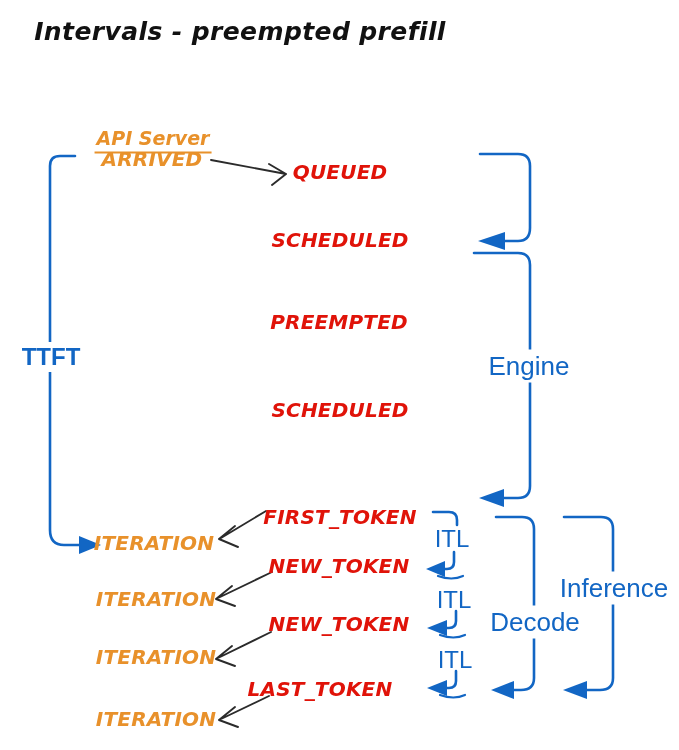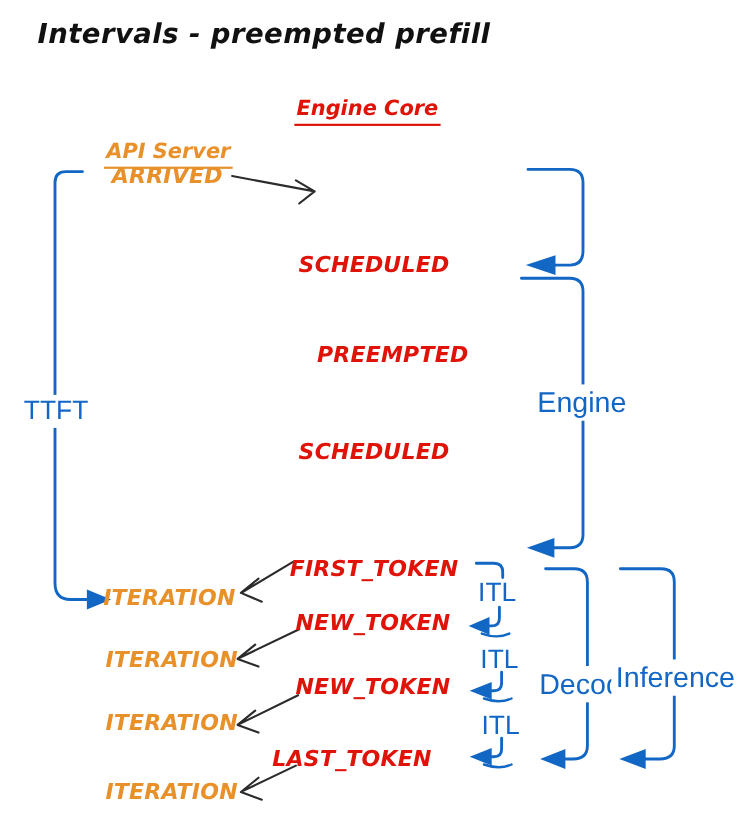--- a/index.html
+++ b/index.html
@@ -122,37 +122,37 @@
       <path class="black" d="M271 632 L218 658 M216 659 L232 646 M216 659 L235 666"></path>
     </g>
     <g>
       <path class="black" d="M269 696 L221 719 M219 720 L235 707 M219 720 L238 727"></path>
     </g>
   </svg>
 
   <div class="lbl title" style="left:240px;top:31px;">Intervals - preempted prefill</div>
 
   <div class="lbl hdr api" style="left:153px;top:100px;margin-top:40px;">API Server</div>
-  <div class="lbl hdr eng" style="left:334px;top:101px;">Engine Core</div>
 
   <div class="lbl evt api" style="left:152px;top:159px;">ARRIVED</div>
   <div class="lbl evt api" style="left:154px;top:543px;">ITERATION</div>
   <div class="lbl evt api" style="left:156px;top:599px;">ITERATION</div>
   <div class="lbl evt api" style="left:156px;top:657px;">ITERATION</div>
   <div class="lbl evt api" style="left:156px;top:719px;">ITERATION</div>
 
+  <div class="lbl evt eng" style="left:340px;top:172px;">QUEUED</div>
   <div class="lbl evt eng" style="left:340px;top:240px;">SCHEDULED</div>
-  <div class="lbl evt eng" style="left:339px;top:322px;margin-left:18px;">PREEMPTED</div>
+  <div class="lbl evt eng" style="left:339px;top:322px;">PREEMPTED</div>
   <div class="lbl evt eng" style="left:340px;top:410px;">SCHEDULED</div>
   <div class="lbl evt eng" style="left:340px;top:517px;">FIRST_TOKEN</div>
   <div class="lbl evt eng" style="left:339px;top:566px;">NEW_TOKEN</div>
   <div class="lbl evt eng" style="left:339px;top:624px;">NEW_TOKEN</div>
   <div class="lbl evt eng" style="left:320px;top:689px;">LAST_TOKEN</div>
 
-  <div class="lbl small-ivl bg" style="left:51px;top:374px;">TTFT</div>
+  <div class="lbl small-ivl bg" style="left:51px;top:357px;font-weight:bold;">TTFT</div>
   <div class="lbl ivl" style="left:529px;top:366px;">Engine</div>
   <div class="lbl small-ivl" style="left:452px;top:539px;">ITL</div>
   <div class="lbl small-ivl" style="left:454px;top:600px;">ITL</div>
   <div class="lbl small-ivl" style="left:455px;top:660px;">ITL</div>
   <div class="lbl ivl" style="left:535px;top:622px;text-align:center;">Decode</div>
-  <div class="lbl ivl" style="left:614px;top:588px;margin-top:28px;">Inference</div>
+  <div class="lbl ivl" style="left:614px;top:588px;">Inference</div>
 
 </div>
 
 </body></html>

